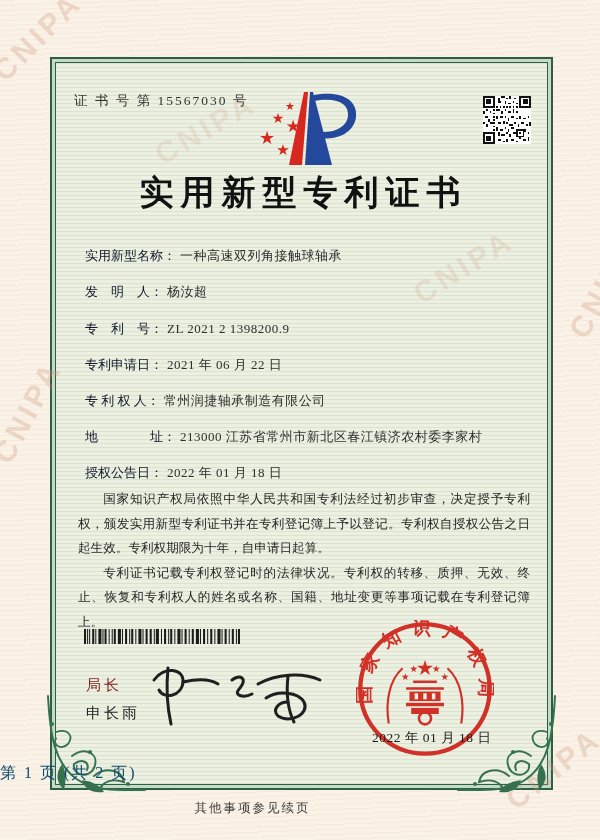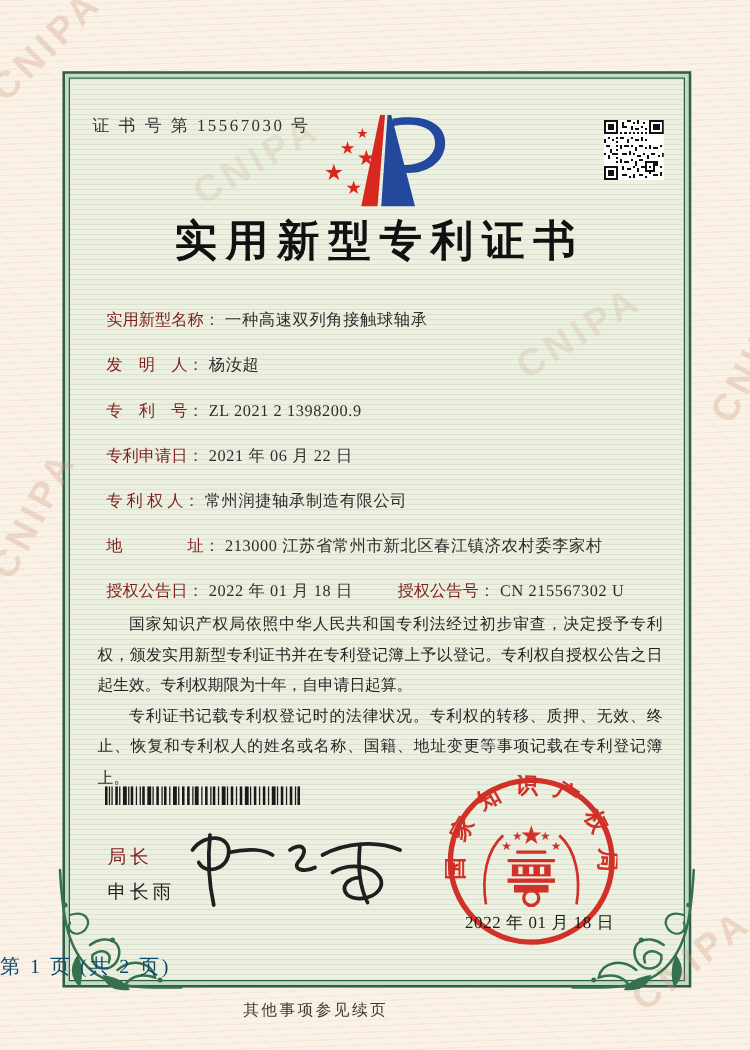--- a/index.html
+++ b/index.html
@@ -31,21 +31,21 @@
   }
   .cert-no{ position:absolute; left:74px; top:92px; font-size:13.5px; letter-spacing:2px; color:#333; }
   .logo{ position:absolute; left:250px; top:86px; width:112px; height:84px; }
   .qr{ position:absolute; left:483px; top:96px; width:48px; height:48px; }
   .title{
     position:absolute; left:0; top:170px; width:600px; text-align:center;
     font-size:34px; font-weight:bold; letter-spacing:7px; text-indent:7px; color:#111;
   }
   .fields{ position:absolute; left:85px; top:247px; width:445px; font-size:13px; color:#2e2e2e; }
   .field-row{ position:absolute; left:0; width:445px; white-space:nowrap; }
-  .field-label{ color:#7f1d1d; }
+  .field-label{ color:#0f172a; }
   .field-value{ margin-left:4px; letter-spacing:0.5px; }
   .field-second{ position:absolute; left:233px; top:0; }
   .paras{
     position:absolute; left:78px; top:487px; width:452px;
     font-size:12.6px; line-height:24.5px; text-align:justify; color:#262626;
   }
   .paras p{ text-indent:2em; }
   .barcode{ position:absolute; left:84px; top:629px; width:156px; height:15px; }
   .director-label{ position:absolute; left:86px; top:676px; font-size:15px; letter-spacing:3px; color:#7f1d1d; }
   .director-name{ position:absolute; left:86px; top:704px; font-size:15px; letter-spacing:3px; color:#222; }
@@ -163,23 +163,20 @@
       <span class="field-label">专利申请日：</span><span class="field-value">2021 年 06 月 22 日</span>
     </div>
     <div class="field-row" style="top:145px">
       <span class="field-label">专 利 权 人：</span><span class="field-value">常州润捷轴承制造有限公司</span>
     </div>
     <div class="field-row" style="top:181px">
       <span class="field-label">地　　　　址：</span><span class="field-value">213000 江苏省常州市新北区春江镇济农村委李家村</span>
     </div>
     <div class="field-row" style="top:217px">
       <span class="field-label">授权公告日：</span><span class="field-value">2022 年 01 月 18 日</span>
-      <span class="field-second">
-        <span class="field-label">授权公告号：</span><span class="field-value">CN 215567302 U</span>
-      </span>
     </div>
   </div>
 
   <div class="paras">
     <p>国家知识产权局依照中华人民共和国专利法经过初步审查，决定授予专利权，颁发实用新型专利证书并在专利登记簿上予以登记。专利权自授权公告之日起生效。专利权期限为十年，自申请日起算。</p>
     <p>专利证书记载专利权登记时的法律状况。专利权的转移、质押、无效、终止、恢复和专利权人的姓名或名称、国籍、地址变更等事项记载在专利登记簿上。</p>
   </div>
 
   <svg class="barcode" viewBox="0 0 152 15" preserveAspectRatio="none">
     <path fill="#1a1a1a" d="M0,0h2v15h-2zM3,0h1v15h-1zM5,0h1v15h-1zM8,0h2v15h-2zM11,0h1v15h-1zM14,0h3v15h-3zM18,0h1v15h-1zM20,0h2v15h-2zM24,0h1v15h-1zM27,0h1v15h-1zM29,0h2v15h-2zM33,0h3v15h-3zM37,0h1v15h-1zM40,0h2v15h-2zM44,0h1v15h-1zM46,0h2v15h-2zM50,0h1v15h-1zM53,0h3v15h-3zM57,0h1v15h-1zM60,0h2v15h-2zM64,0h2v15h-2zM68,0h1v15h-1zM70,0h3v15h-3zM75,0h1v15h-1zM78,0h2v15h-2zM82,0h1v15h-1zM84,0h2v15h-2zM88,0h1v15h-1zM91,0h3v15h-3zM95,0h1v15h-1zM98,0h2v15h-2zM102,0h1v15h-1zM105,0h2v15h-2zM109,0h3v15h-3zM113,0h1v15h-1zM116,0h2v15h-2zM120,0h1v15h-1zM123,0h2v15h-2zM127,0h1v15h-1zM130,0h3v15h-3zM134,0h1v15h-1zM137,0h2v15h-2zM141,0h1v15h-1zM144,0h2v15h-2zM148,0h1v15h-1zM150,0h2v15h-2z"></path>

